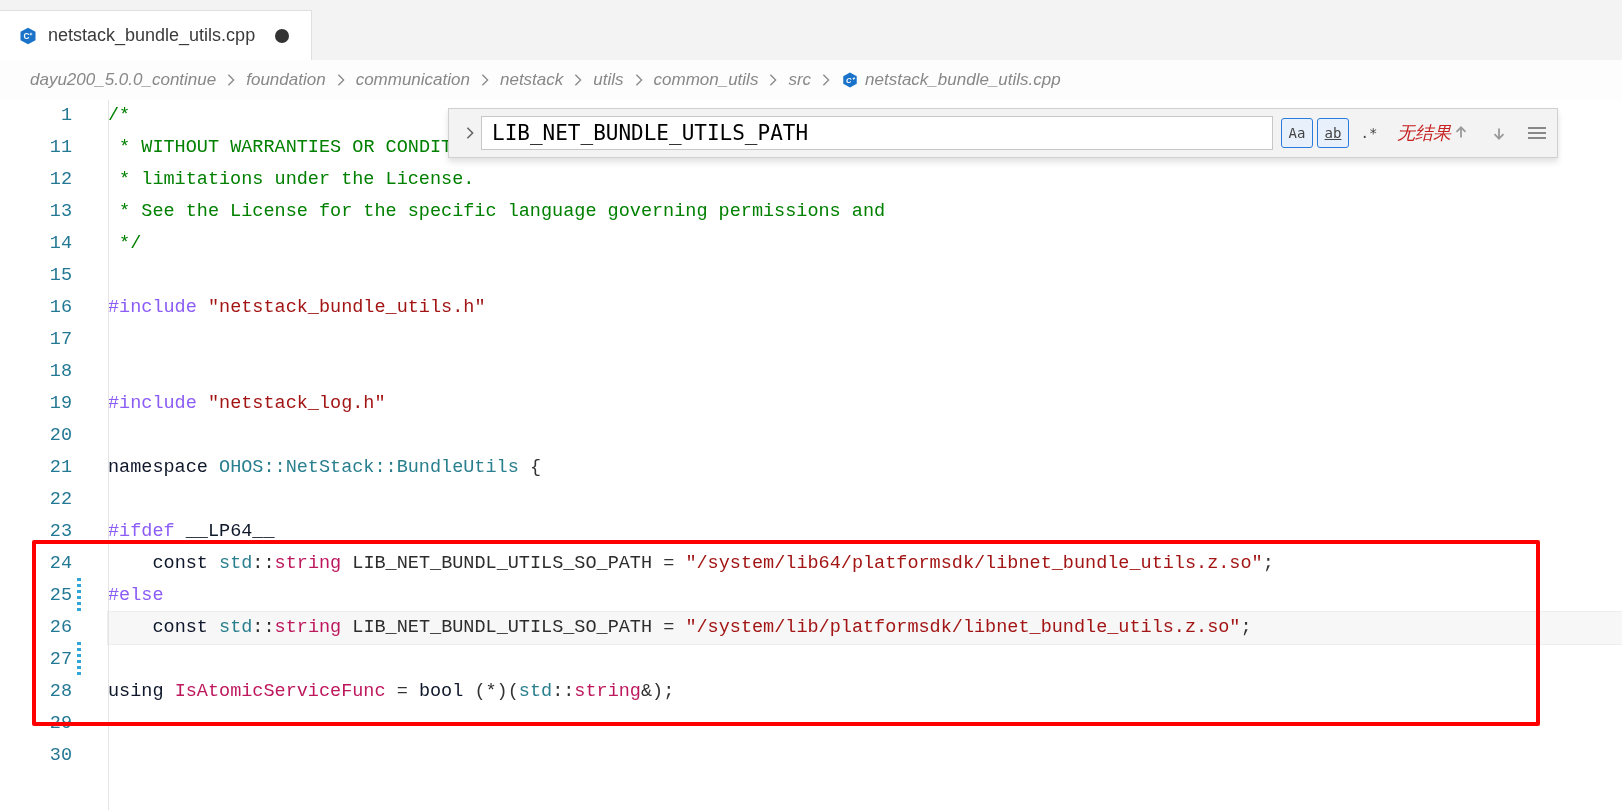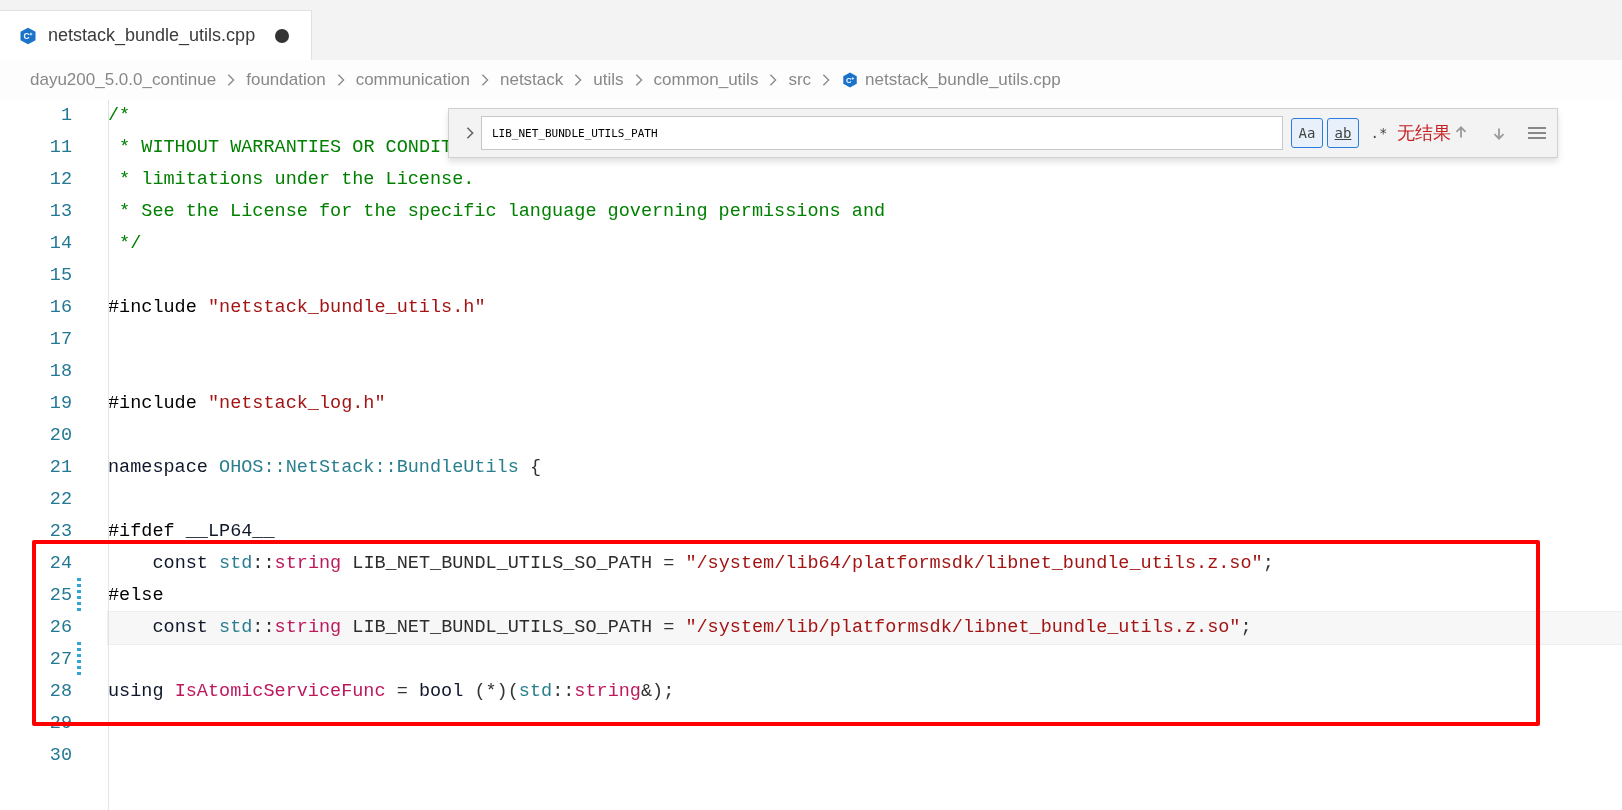--- a/index.html
+++ b/index.html
@@ -47,20 +47,21 @@
 
   
   .breadcrumb {
     height: 40px;
     display: flex;
     align-items: center;
     padding: 0 30px;
     font-size: 17px;
     color: #888;
     gap: 6px;
+    font-style: italic;
   }
   .breadcrumb .sep {
     color: #888;
     margin: 0 2px;
     display: inline-flex;
   }
   .breadcrumb .sep svg { width:14px; height:14px; }
   .breadcrumb .crumb { white-space: nowrap; }
   .breadcrumb .file-crumb {
     display: inline-flex;
@@ -93,34 +94,34 @@
   .find-widget .expand svg{width:14px;height:14px;}
   .find-widget .find-input {
     flex: 1;
     background: #fff;
     border: 1px solid #c7c7c7;
     height: 32px;
     display: flex;
     align-items: center;
     padding: 0 8px;
     font-family: Consolas, monospace;
-    font-size: 11px;
+    font-size: 21px;
     color: #333;
     margin-right: 8px;
     position: relative;
   }
   .find-widget .find-input input {
     flex:1;
     border:none;
     outline:none;
     font: inherit;
     background:transparent;
   }
   .find-opts {
-    display:flex; gap:4px; align-items:center; margin-right: 2px;
+    display:flex; gap:4px; align-items:center; margin-right: 12px;
   }
   .opt-btn {
     width: 30px; height: 28px;
     border: 1px solid transparent;
     border-radius: 3px;
     display:flex; align-items:center; justify-content:center;
     font-family: Consolas, monospace;
     font-size: 14px;
     color:#444;
     cursor:pointer;
@@ -129,20 +130,21 @@
     border-color: #2a7bde;
     background: #e8f1fb;
   }
   .opt-btn .ab-underline {
     text-decoration: underline;
   }
   .no-results {
     color: #c62020;
     font-size: 18px;
     margin-right: auto;
+    font-style: italic;
   }
   .nav-btns {
     display:flex; gap:18px; align-items:center; color:#888;
   }
   .nav-btns .nbtn { width:20px; height:20px; display:flex; align-items:center; justify-content:center; }
   .nav-btns .nbtn svg { width:18px; height:18px; }
   .nav-btns .menu-lines { display:flex;flex-direction:column;gap:3px;}
   .nav-btns .menu-lines span{display:block;width:18px;height:2px;background:#888;}
 
   
@@ -182,21 +184,21 @@
   .code .line { height:32px; white-space: pre; }
   .code .ind-guide {
     position:absolute;
     left:14px; top:0; bottom:0; width:0;
     border-left: 1px solid #e4e4e4;
   }
 
   
   .c-comment { color: #008000; }
   .c-keyword { color: #0f172a; }
-  .c-preproc { color: #000000; }
+  .c-preproc { color: #8b5cf6; }
   .c-string  { color: #a31515; }
   .c-type    { color: #be185d; }
   .c-ns      { color: #2a7f8f; }
   .c-ident   { color: #2d2d2d; }
 
   .current-line {
     background: #f7f7f7;
     outline: 1px solid #eeeeee;
   }
 

